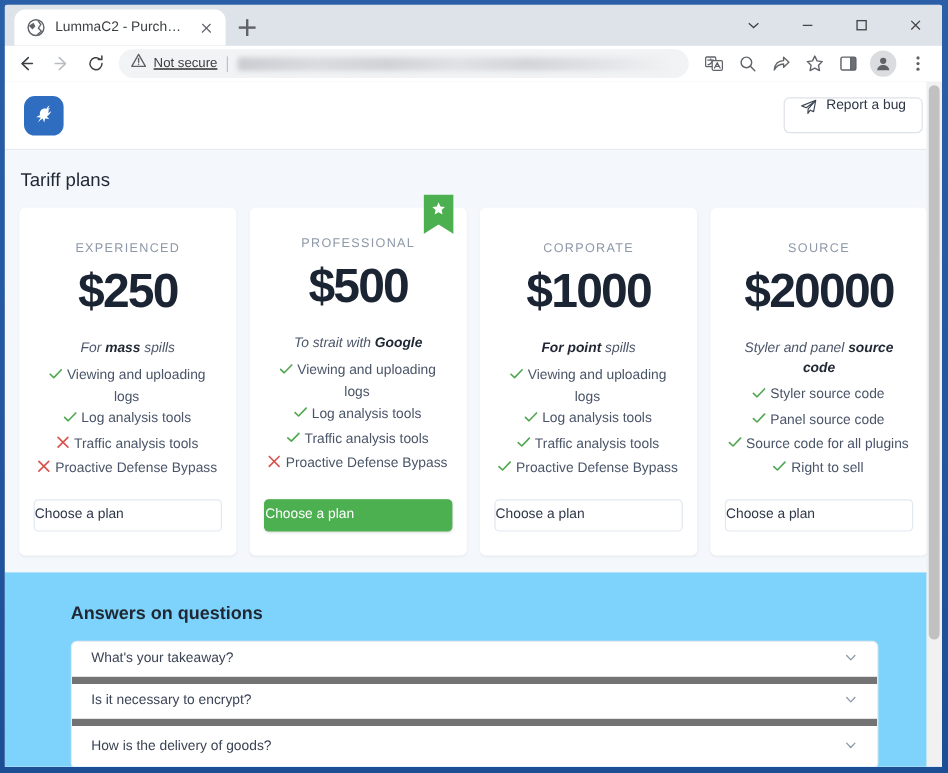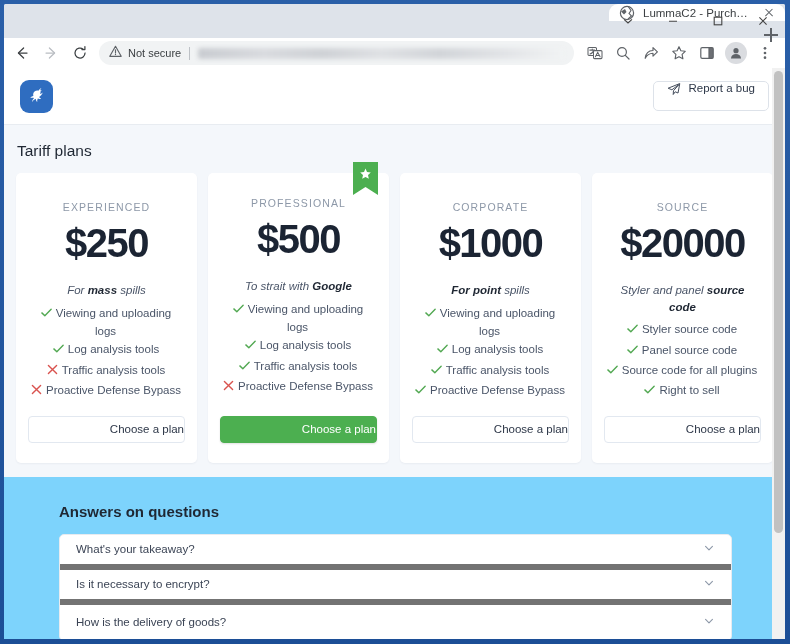--- a/index.html
+++ b/index.html
@@ -17,21 +17,21 @@
     padding: 4px 5px 5px 4px;
   }
   .chrome {
     position: relative; width: 100%; height: 100%;
     background: #dee3ea; border-radius: 2px 2px 0 0; overflow: hidden;
   }
 
   
   .tabstrip {
     position: relative; height: 34px; background: #dee3ea;
-    display: flex; align-items: flex-end; padding-left: 8px; flex-direction: column;
+    display: flex; align-items: flex-end; padding-left: 8px;
   }
   .tab {
     position: relative; display: flex; align-items: center; gap: 8px;
     width: 176px; height: 30px; background: #ffffff;
     border-radius: 9px 9px 0 0; padding: 0 8px 0 10px;
   }
   .tab-favicon { width: 16px; height: 16px; flex: 0 0 16px; }
   .tab-title {
     font-size: 11.5px; color: #3c4043; white-space: nowrap;
     overflow: hidden; text-overflow: ellipsis; flex: 1;
@@ -70,20 +70,21 @@
   }
   .tb-btn {
     width: 28px; height: 28px; position: relative; border-radius: 50%;
     flex: 0 0 28px;
   }
   .tb-btn svg { position: absolute; left: 50%; top: 50%; transform: translate(-50%,-50%); }
   .omnibox {
     flex: 1; height: 24px; background: #f1f3f4; border-radius: 12px;
     margin: 0 6px 0 4px; display: flex; align-items: center; padding: 0 10px; gap: 6px;
     min-width: 0;
+    text-decoration: underline;
   }
   .notsecure { font-size: 11px; color: #3c4043; white-space: nowrap; }
   .omni-sep { width: 1px; height: 13px; background: #bdc1c6; margin: 0 2px; }
   .omni-url {
     flex: 1; height: 11px; min-width: 0;
     background: linear-gradient(90deg,#c9ccd1 0%,#d9dbdf 18%,#cfd2d6 34%,#dfe1e4 50%,#d2d5d9 66%,#e2e4e7 84%,#f1f3f4 100%);
     filter: blur(2.2px); border-radius: 2px;
   }
   .tb-right { display: flex; align-items: center; gap: 0px; }
   .avatar-btn { width: 22px; height: 22px; border-radius: 50%; background: #dadce0;
@@ -162,21 +163,21 @@
   .plan-sub b { font-weight: 700; color: #1f2733; }
   .feature-list { list-style: none; }
   .feat {
     position: relative; font-size: 11.5px; color: #4a5568;
     line-height: 1.42; text-align: center; padding: 1px 2px 1px 0;
   }
   .feat .mark { display: inline-block; width: 13px; vertical-align: -2px; margin-right: 3px; }
   .spacer { flex: 1; min-height: 14px; }
   .choose-btn {
     display: block; width: 100%; height: 27px; border-radius: 4px;
-    font-size: 11.5px; line-height: 25px; text-align: right;
+    font-size: 11.5px; line-height: 25px; text-align: left;
     border: 1px solid #e2e8f0; background: #ffffff; color: #2d3748;
   }
   .choose-btn.primary {
     background: #4caf50; border-color: #4caf50; color: #ffffff;
     box-shadow: 0 1px 2px rgba(0,0,0,.12);
   }
 
   
   .faq-section { position: relative; background: #7dd3fc; padding: 26px 0 0; z-index: 4; }
   .faq-title { font-size: 15px; font-weight: 700; color: #1f2733; padding-left: 55px; margin-bottom: 14px; }

